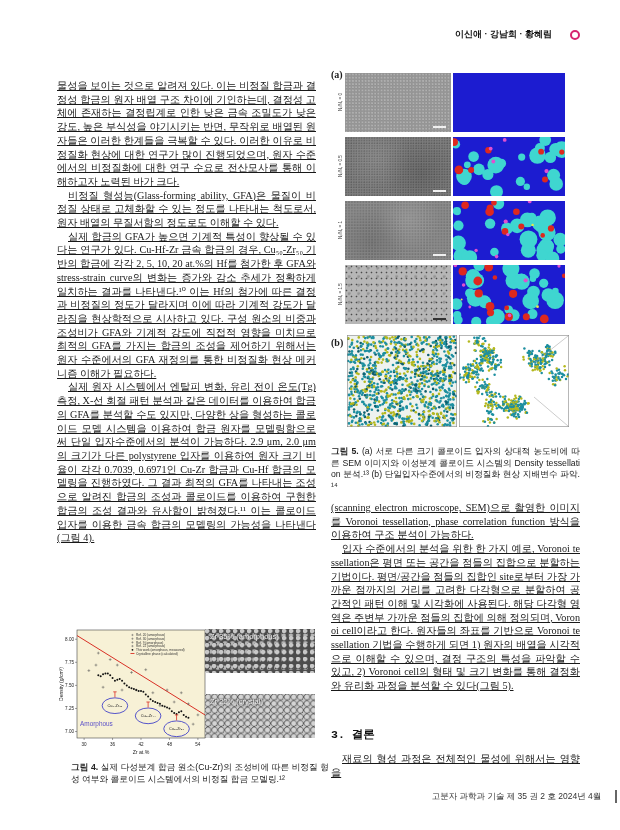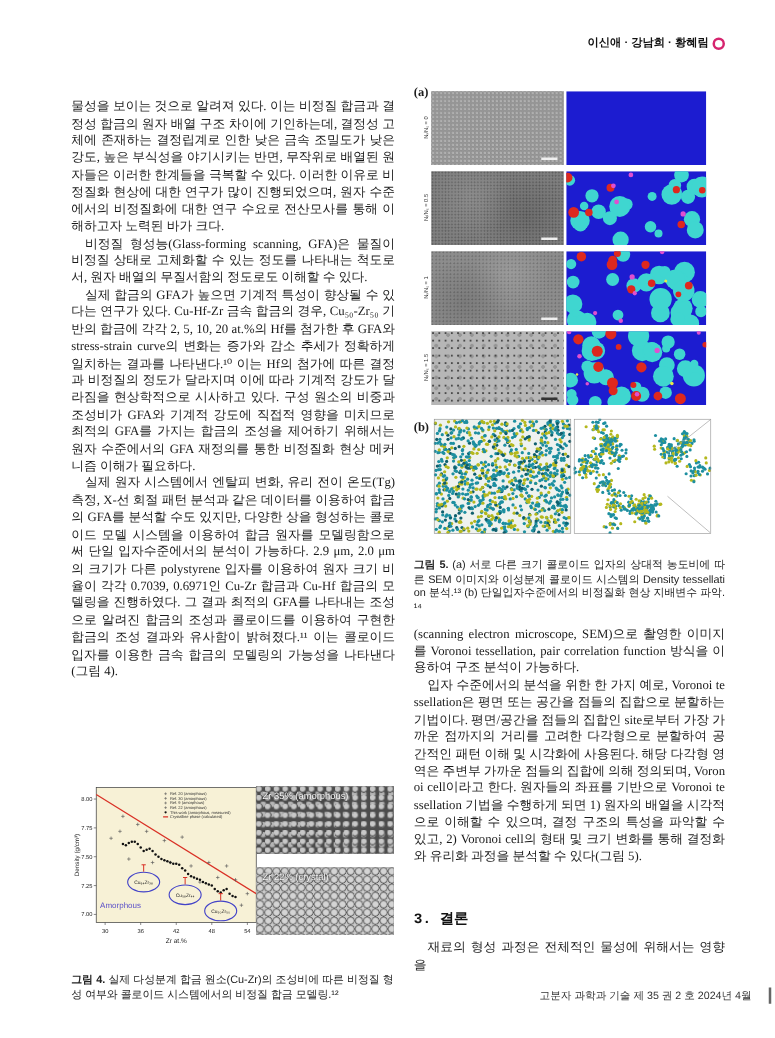--- a/index.html
+++ b/index.html
@@ -1,47 +1,47 @@
 <!DOCTYPE html>
 <html><head>
 <meta charset="utf-8">
 <style>
   html,body{margin:0;padding:0;}
   body{width:620px;height:830px;position:relative;background:#ffffff;
        font-family:"Liberation Serif","DejaVu Serif",serif;color:#1c1c1c;overflow:hidden;}
   .abs{position:absolute;}
 
   
-  .authors{top:28px;right:40px;display:flex;align-items:center;gap:3px;
+  .authors{top:28px;right:40px;display:flex;align-items:center;gap:18px;
            font-family:"Liberation Sans",sans-serif;font-weight:bold;font-size:9px;color:#111;}
   .orcid{width:6px;height:6px;border:2.2px solid #d6246e;border-radius:50%;display:inline-block;}
 
   
-  .coltext{font-size:10.2px;line-height:13.7px;text-align:justify;word-break:break-all;color:#191919;}
+  .coltext{font-size:10.2px;line-height:13.7px;text-align:justify;word-break:break-all;color:#191919;text-decoration:underline;}
   .coltext p{margin:0;}
   .coltext p.ind{text-indent:11px;}
 
   
   #fig4{left:57px;top:627px;width:258px;height:132px;}
   #fig4 svg{position:absolute;left:0;top:0;}
   svg text{font-family:"Liberation Sans","DejaVu Sans",sans-serif;}
-  .sem{position:absolute;left:148px;width:110px;height:54px;overflow:hidden;}
+  .sem{position:absolute;left:148px;width:110px;height:44px;overflow:hidden;}
   .sem-a{top:2px;background:
       radial-gradient(circle at 2px 2px,#c8c8c8 1.6px,#8a8a8a 2.4px,#4c4c4c 3px,transparent 3.4px) 0 0/7px 7px,
       radial-gradient(circle at 2px 2px,#b5b5b5 1.6px,#7e7e7e 2.4px,#4c4c4c 3px,transparent 3.4px) 3.5px 4.2px/7.3px 8.1px,#4c4c4c;}
   .sem-b{top:67px;background:
       radial-gradient(circle at 3px 3px,#d4d4d4 1.9px,#9a9a9a 2.6px,#515151 3.1px,transparent 3.4px) 0 0/6.6px 6.6px,
       radial-gradient(circle at 3px 3px,#c9c9c9 1.9px,#939393 2.6px,#515151 3.1px,transparent 3.4px) 3.3px 3.3px/6.6px 6.6px,#515151;}
   .sem-label{position:absolute;left:5px;top:3px;color:#f2f2f2;font-family:"Liberation Sans",sans-serif;
              font-size:7.5px;text-shadow:0 0 2px #000;}
 
   .caption{font-size:8.7px;line-height:11.6px;text-align:justify;word-break:break-all;
            font-family:"Liberation Sans","DejaVu Sans",sans-serif;color:#222;}
   .caption .cl{font-weight:bold;}
-  #cap4{left:57px;top:762px;width:258px;margin-top:16px;}
+  #cap4{left:71px;top:762px;width:258px;}
   #cap5{left:331px;top:446px;width:249px;}
 
   
   #fig5{left:331px;top:69px;width:248px;height:372px;}
   .pan-label{position:absolute;left:0;font-size:10px;font-weight:bold;font-family:"Liberation Serif",serif;}
   .f5row{position:absolute;left:0;display:flex;align-items:stretch;}
   .rl{width:14px;position:relative;}
   .rl span{position:absolute;left:-20px;top:26px;width:58px;transform:rotate(-90deg);transform-origin:center;
            font-size:4.6px;font-family:"Liberation Sans",sans-serif;color:#333;text-align:center;display:block;}
   .f5img{width:106px;height:59px;position:relative;margin-right:2px;}
@@ -77,21 +77,21 @@
 </head>
 <body>
 
 <div class="abs authors">
   <span>이신애 · 강남희 · 황혜림</span>
   <span class="orcid"></span>
 </div>
 
 <div class="abs coltext" style="left:57px;top:79px;width:259px;">
   <p>물성을 보이는 것으로 알려져 있다. 이는 비정질 합금과 결정성 합금의 원자 배열 구조 차이에 기인하는데, 결정성 고체에 존재하는 결정립계로 인한 낮은 금속 조밀도가 낮은 강도, 높은 부식성을 야기시키는 반면, 무작위로 배열된 원자들은 이러한 한계들을 극복할 수 있다. 이러한 이유로 비정질화 현상에 대한 연구가 많이 진행되었으며, 원자 수준에서의 비정질화에 대한 연구 수요로 전산모사를 통해 이해하고자 노력된 바가 크다.</p>
-  <p class="ind">비정질 형성능(Glass-forming scanning, GFA)은 물질이 비정질 상태로 고체화할 수 있는 정도를 나타내는 척도로서, 원자 배열의 무질서함의 정도로도 이해할 수 있다.</p>
+  <p class="ind">비정질 형성능(Glass-forming ability, GFA)은 물질이 비정질 상태로 고체화할 수 있는 정도를 나타내는 척도로서, 원자 배열의 무질서함의 정도로도 이해할 수 있다.</p>
   <p class="ind">실제 합금의 GFA가 높으면 기계적 특성이 향상될 수 있다는 연구가 있다. Cu-Hf-Zr 금속 합금의 경우, Cu₅₀-Zr₅₀ 기반의 합금에 각각 2, 5, 10, 20 at.%의 Hf를 첨가한 후 GFA와 stress-strain curve의 변화는 증가와 감소 추세가 정확하게 일치하는 결과를 나타낸다.¹⁰ 이는 Hf의 첨가에 따른 결정과 비정질의 정도가 달라지며 이에 따라 기계적 강도가 달라짐을 현상학적으로 시사하고 있다. 구성 원소의 비중과 조성비가 GFA와 기계적 강도에 직접적 영향을 미치므로 최적의 GFA를 가지는 합금의 조성을 제어하기 위해서는 원자 수준에서의 GFA 재정의를 통한 비정질화 현상 메커니즘 이해가 필요하다.</p>
   <p class="ind">실제 원자 시스템에서 엔탈피 변화, 유리 전이 온도(Tg) 측정, X-선 회절 패턴 분석과 같은 데이터를 이용하여 합금의 GFA를 분석할 수도 있지만, 다양한 상을 형성하는 콜로이드 모델 시스템을 이용하여 합금 원자를 모델링함으로써 단일 입자수준에서의 분석이 가능하다. 2.9 μm, 2.0 μm의 크기가 다른 polystyrene 입자를 이용하여 원자 크기 비율이 각각 0.7039, 0.6971인 Cu-Zr 합금과 Cu-Hf 합금의 모델링을 진행하였다. 그 결과 최적의 GFA를 나타내는 조성으로 알려진 합금의 조성과 콜로이드를 이용하여 구현한 합금의 조성 결과와 유사함이 밝혀졌다.¹¹ 이는 콜로이드 입자를 이용한 금속 합금의 모델링의 가능성을 나타낸다(그림 4).</p>
 </div>
 
 <div class="abs" id="fig4">
   <svg width="150" height="130" viewBox="0 0 150 130">
       <rect x="20" y="3" width="128" height="108" fill="#f7f1d6" stroke="#444" stroke-width="0.6"></rect>
       <line x1="18" y1="12.230769230769198" x2="20" y2="12.230769230769198" stroke="#444" stroke-width="0.5"></line>
       <text x="17" y="13.830769230769198" font-size="4.6" text-anchor="end" fill="#222">8.00</text>
       <line x1="18" y1="35.30769230769228" x2="20" y2="35.30769230769228" stroke="#444" stroke-width="0.5"></line>
@@ -2130,21 +2130,21 @@
         <line x1="109" y1="91" x2="75" y2="62" stroke="#999" stroke-width="0.5"></line>
         <rect x="0.3" y="0.3" width="109.4" height="91.4" fill="none" stroke="#888" stroke-width="0.6"></rect>
       </svg></div>
 </div>
 
 <div class="abs caption" id="cap5">
   <span class="cl">그림 5.</span><span> (a) 서로 다른 크기 콜로이드 입자의 상대적 농도비에 따른 SEM 이미지와 이성분계 콜로이드 시스템의 Density tessellation 분석.¹³ (b) 단일입자수준에서의 비정질화 현상 지배변수 파악.¹⁴</span>
 </div>
 
 <div class="abs coltext" style="left:331px;top:501px;width:249px;">
-  <p>(scanning electron microscope, SEM)으로 촬영한 이미지를 Voronoi tessellation, pair correlation function 방식을 이용하여 구조 분석이 가능하다.</p>
+  <p>(scanning electron microscope, SEM)으로 촬영한 이미지를 Voronoi tessellation, phase correlation function 방식을 이용하여 구조 분석이 가능하다.</p>
   <p class="ind">입자 수준에서의 분석을 위한 한 가지 예로, Voronoi tessellation은 평면 또는 공간을 점들의 집합으로 분할하는 기법이다. 평면/공간을 점들의 집합인 site로부터 가장 가까운 점까지의 거리를 고려한 다각형으로 분할하여 공간적인 패턴 이해 및 시각화에 사용된다. 해당 다각형 영역은 주변부 가까운 점들의 집합에 의해 정의되며, Voronoi cell이라고 한다. 원자들의 좌표를 기반으로 Voronoi tessellation 기법을 수행하게 되면 1) 원자의 배열을 시각적으로 이해할 수 있으며, 결정 구조의 특성을 파악할 수 있고, 2) Voronoi cell의 형태 및 크기 변화를 통해 결정화와 유리화 과정을 분석할 수 있다(그림 5).</p>
 </div>
 
 <div class="abs" id="conclusion-h">3. 결론</div>
 <div class="abs coltext" id="lastp">
   <p class="ind">재료의 형성 과정은 전체적인 물성에 위해서는 영향을</p>
 </div>
 
 <div class="abs" id="footer">
   <span>고분자 과학과 기술 제 35 권 2 호 2024년 4월</span>

